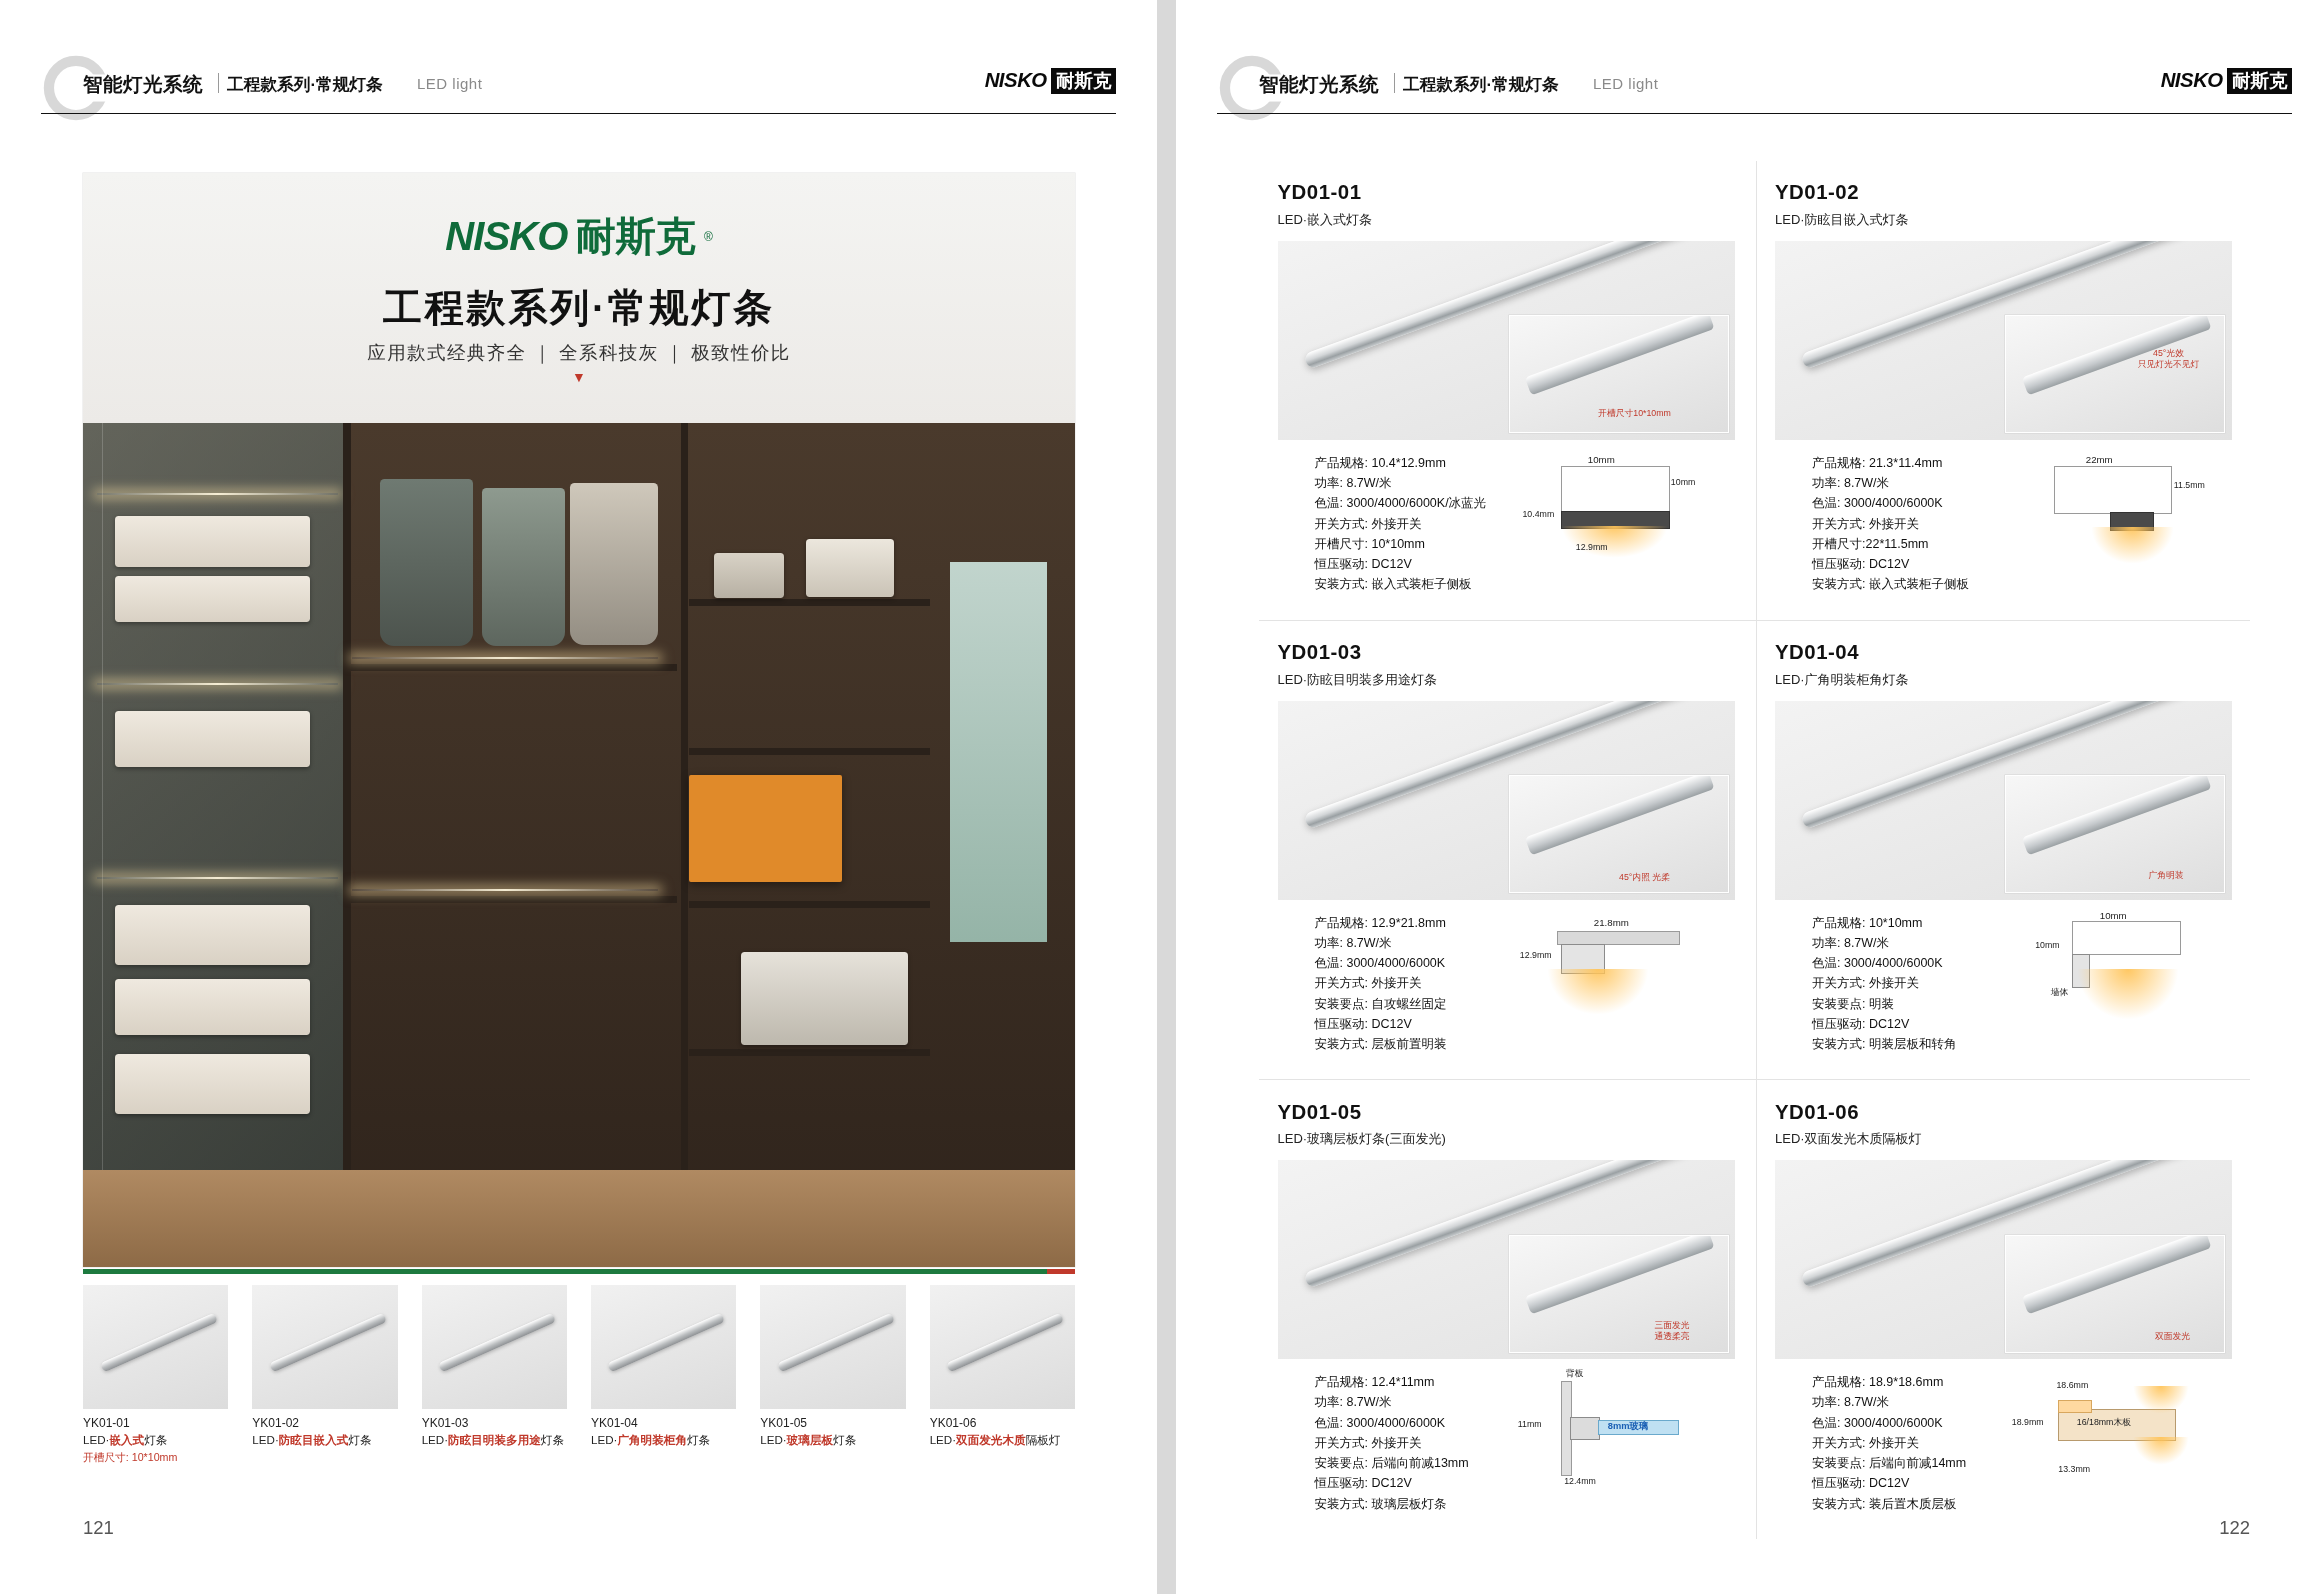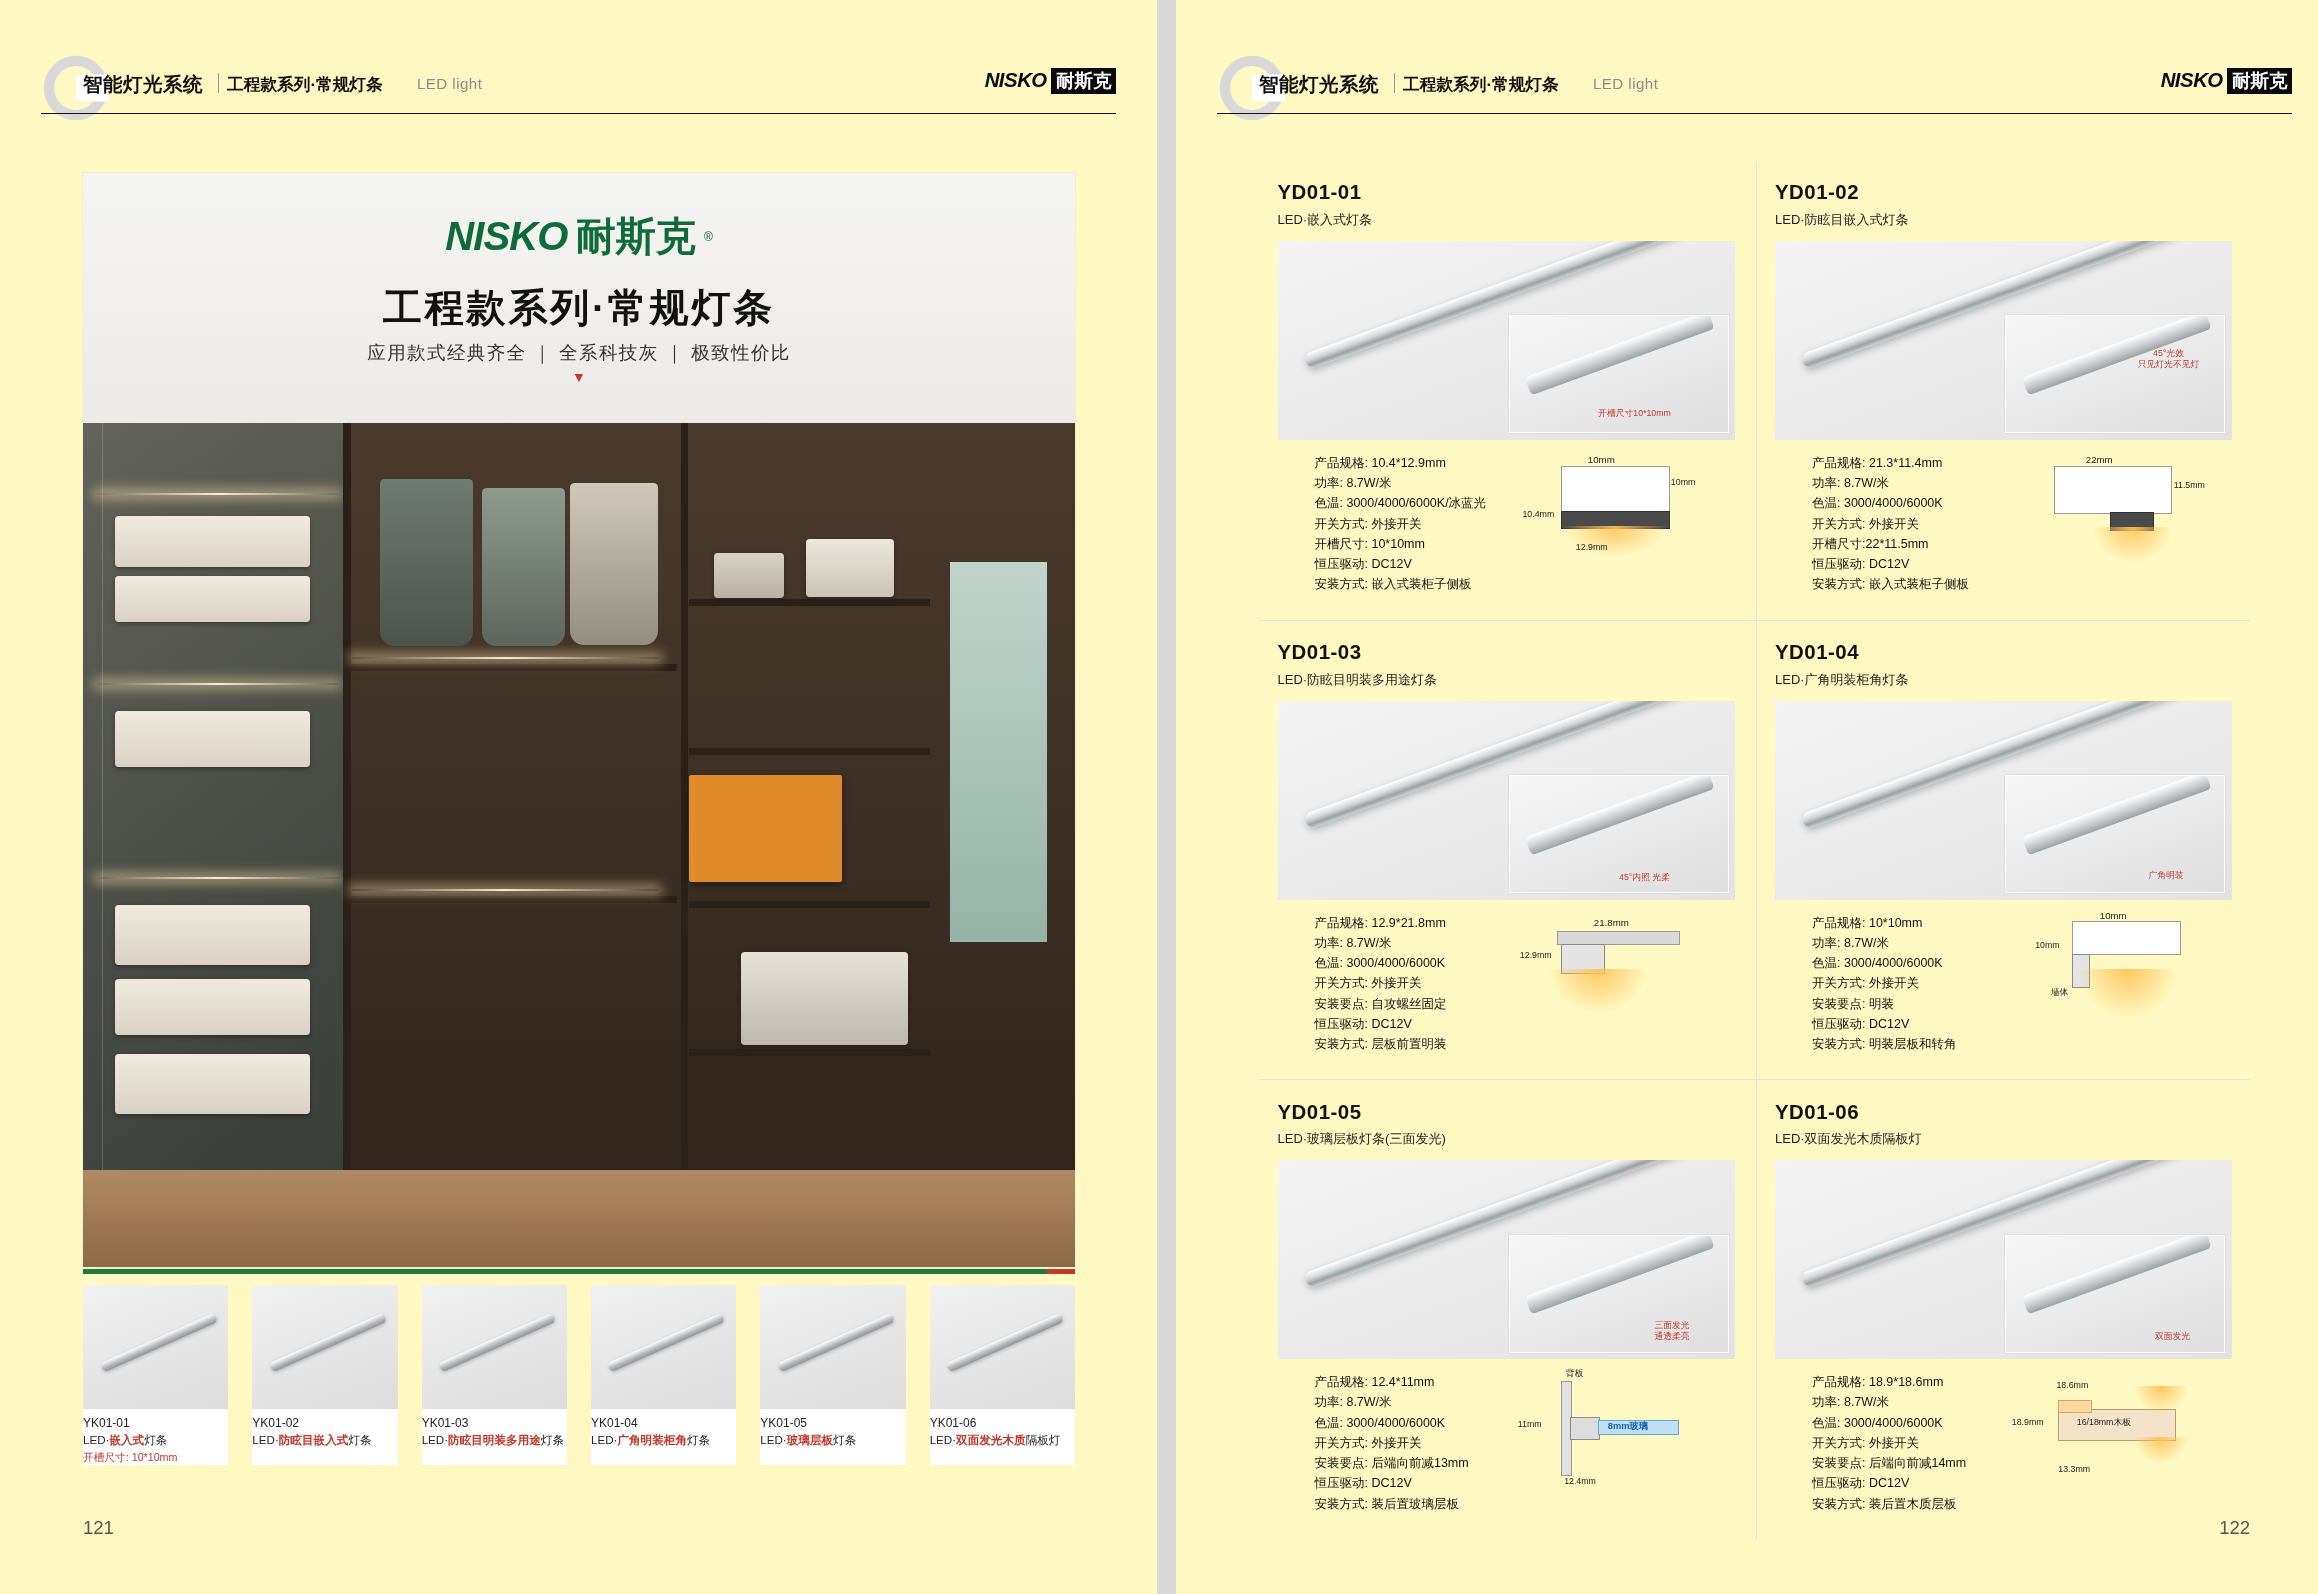--- a/index.html
+++ b/index.html
@@ -1,18 +1,18 @@
 <!DOCTYPE html>
 <html style="font-size:7.4px"><head>
 <meta charset="utf-8">
 <style>
   html,body{margin:0;padding:0;background:#d9d9d9;}
   body{font-family:"Liberation Sans","DejaVu Sans",sans-serif;}
   .spread{width:2334px;height:1595px;background:#d9d9d9;position:relative;display:flex;}
-  .page{background:#fef9c3;position:relative;height:1595px;}
+  .page{background:#ffffff;position:relative;height:1595px;}
   .page-left{width:1157px;}
   .page-gutter{width:19px;background:#d9d9d9;}
   .page-right{width:1157px;}
 
   
   .hdr{position:absolute;top:61px;left:0;right:0;height:56px;}
   .hdr-inner{position:relative;height:56px;}
   .c-mark{position:absolute;left:41px;top:-8.3px;width:70px;height:70px;}
   .c-mark svg{display:block;}
   .hdr-title{position:absolute;left:83px;top:10.2px;font-size:19.5px;color:#111;font-weight:bold;letter-spacing:0.5px;}
@@ -400,21 +400,21 @@
             </div>
           </div>
           <div class="p-body">
             <div class="p-specs">
               <div>产品规格: 12.4*11mm</div>
               <div>功率: 8.7W/米</div>
               <div>色温: 3000/4000/6000K</div>
               <div>开关方式: 外接开关</div>
               <div>安装要点: 后端向前减13mm</div>
               <div>恒压驱动: DC12V</div>
-              <div>安装方式: 装后置玻璃层板</div>
+              <div>安装方式: 玻璃层板灯条</div>
             </div>
             <div class="p-diagram">
               <div class="dg">
                 <div class="dg-box" style="left:18.5px;top:9.3px;width:8.3px;height:93px;background:#e0e0e0;"></div>
                 <div class="dg-fill" style="left:27px;top:45px;width:28px;height:20.4px;background:#dcdcdc;"></div>
                 <div class="dg-blue" style="left:55px;top:48px;width:79px;height:13px;"></div>
                 <div class="dg-lbl sm" style="left:23px;top:-4.6px;">背板</div>
                 <div class="dg-lbl sm" style="left:-25px;top:47px;">11mm</div>
                 <div class="dg-txt-blue" style="left:65px;top:48px;">8mm玻璃</div>
                 <div class="dg-lbl sm" style="left:21.3px;top:104px;">12.4mm</div>

